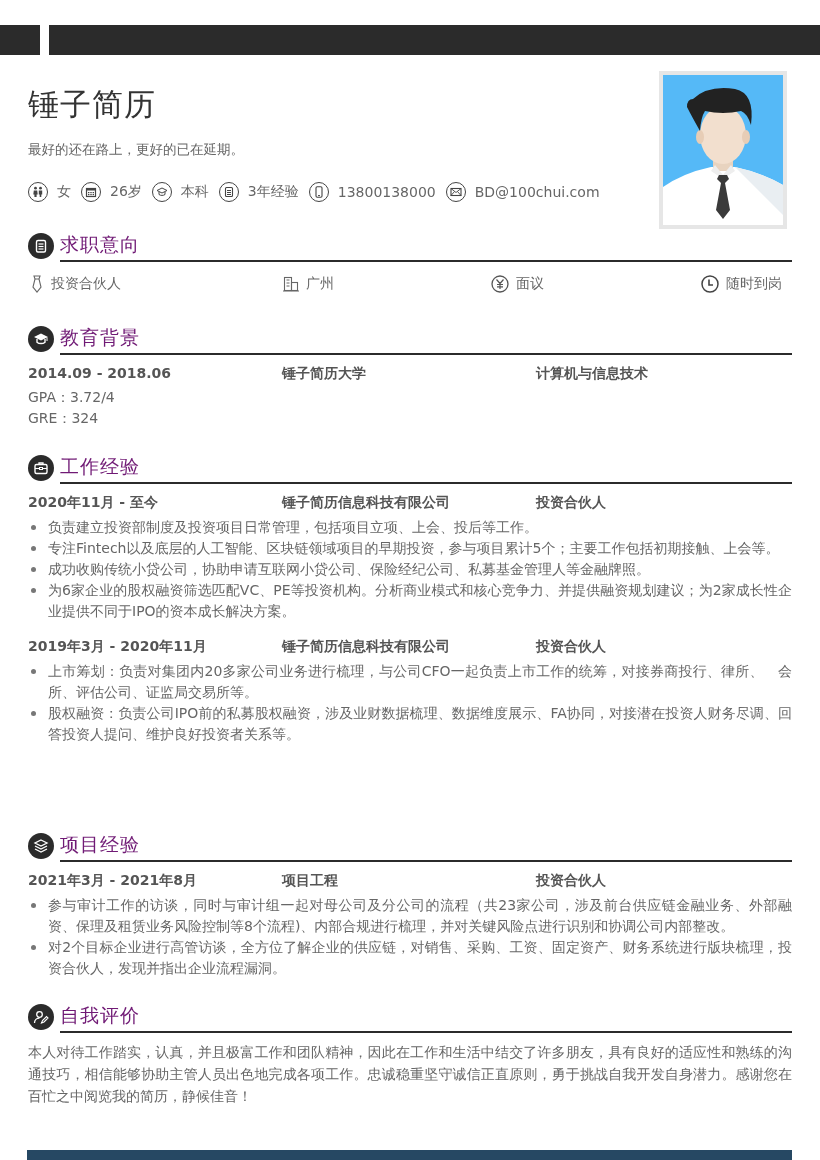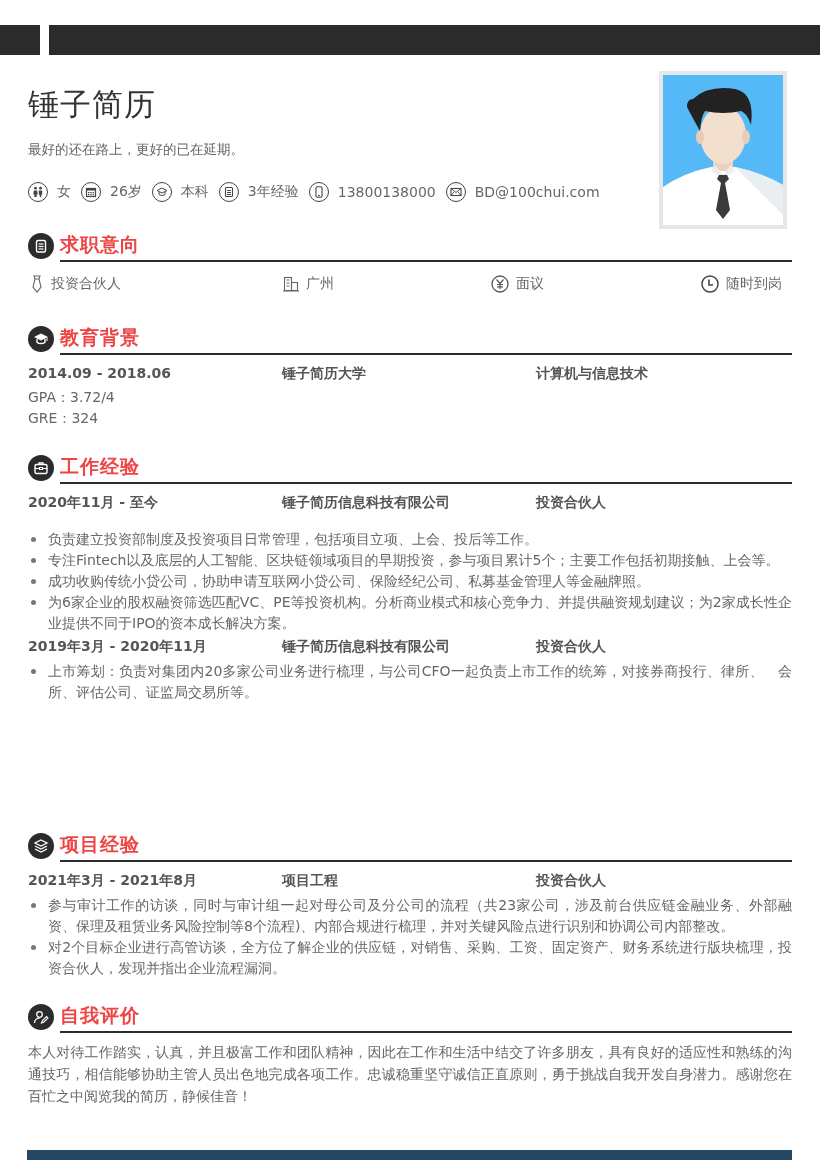--- a/index.html
+++ b/index.html
@@ -16,21 +16,21 @@
   .info-item { display: flex; align-items: center; margin-right: 10px; }
   .circ-ico { width: 20px; height: 20px; border: 1.5px solid #444; border-radius: 50%; display: inline-flex; align-items: center; justify-content: center; margin-right: 9px; }
   .circ-ico svg { width: 12px; height: 12px; }
 
   .photo { position: absolute; left: 659px; top: 71px; width: 128px; height: 158px; background: #e6e6e6; padding: 4px; }
   .photo-inner { width: 120px; height: 150px; background: #55b9f7; overflow: hidden; position: relative; }
 
   .section-head { position: absolute; left: 28px; width: 764px; height: 28px; }
   .sec-ico { position: absolute; left: 0; top: 0; width: 26px; height: 26px; border-radius: 50%; background: #2b2b2b; display: flex; align-items: center; justify-content: center; }
   .sec-ico svg { width: 16px; height: 16px; }
-  .sec-title { position: absolute; left: 32px; top: -1px; font-size: 19px; font-weight: bold; color: #ef4444; letter-spacing: 1px; }
+  .sec-title { position: absolute; left: 32px; top: -1px; font-size: 19px; font-weight: normal; color: #701a75; letter-spacing: 1px; }
   .sec-line { position: absolute; left: 32px; right: 0; top: 27px; height: 1.5px; background: #2b2b2b; }
 
   .intent-row { position: absolute; left: 28px; top: 275px; width: 764px; height: 22px; font-size: 14px; color: #666; }
   .intent-item { position: absolute; top: 0; display: flex; align-items: center; }
   .intent-item svg { margin-right: 7px; }
 
   .row3 { position: absolute; left: 28px; width: 764px; height: 20px; font-size: 14px; font-weight: bold; color: #555; text-align: center; }
   .row3 span { position: absolute; top: 0; }
   .c1 { left: 0; } .c2 { left: 254px; } .c3 { left: 508px; }
 
@@ -216,34 +216,35 @@
   </div>
   <div class="sec-title">工作经验</div>
   <div class="sec-line"></div>
 </div>
 
 <div class="row3" style="top:494px;">
   <span class="c1">2020年11月 - 至今</span>
   <span class="c2">锤子简历信息科技有限公司</span>
   <span class="c3">投资合伙人</span>
 </div>
-<ul class="bullets" style="top:517px;margin-top:12px;">
+<ul class="bullets" style="top:517px;">
   <li>负责建立投资部制度及投资项目日常管理，包括项目立项、上会、投后等工作。</li>
   <li>专注Fintech以及底层的人工智能、区块链领域项目的早期投资，参与项目累计5个；主要工作包括初期接触、上会等。</li>
   <li>成功收购传统小贷公司，协助申请互联网小贷公司、保险经纪公司、私募基金管理人等金融牌照。</li>
   <li>为6家企业的股权融资筛选匹配VC、PE等投资机构。分析商业模式和核心竞争力、并提供融资规划建议；为2家成长性企业提供不同于IPO的资本成长解决方案。</li>
 </ul>
 
 <div class="row3" style="top:638px;">
   <span class="c1">2019年3月 - 2020年11月</span>
   <span class="c2">锤子简历信息科技有限公司</span>
   <span class="c3">投资合伙人</span>
 </div>
 <ul class="bullets" style="top:661px;">
   <li>上市筹划：负责对集团内20多家公司业务进行梳理，与公司CFO一起负责上市工作的统筹，对接券商投行、律所、　会所、评估公司、证监局交易所等。</li>
+  <li>股权融资：负责公司IPO前的私募股权融资，涉及业财数据梳理、数据维度展示、FA协同，对接潜在投资人财务尽调、回答投资人提问、维护良好投资者关系等。</li>
 </ul>
 
 <div class="section-head" style="top:833px;">
   <div class="sec-ico">
     <svg viewBox="0 0 16 16">
         <path d="M8 2L14 5 8 8 2 5z" fill="none" stroke="#fff" stroke-width="1.3"></path>
         <path d="M2 8l6 3 6-3" fill="none" stroke="#fff" stroke-width="1.3"></path>
         <path d="M2 11l6 3 6-3" fill="none" stroke="#fff" stroke-width="1.3"></path>
       </svg>
   </div>

